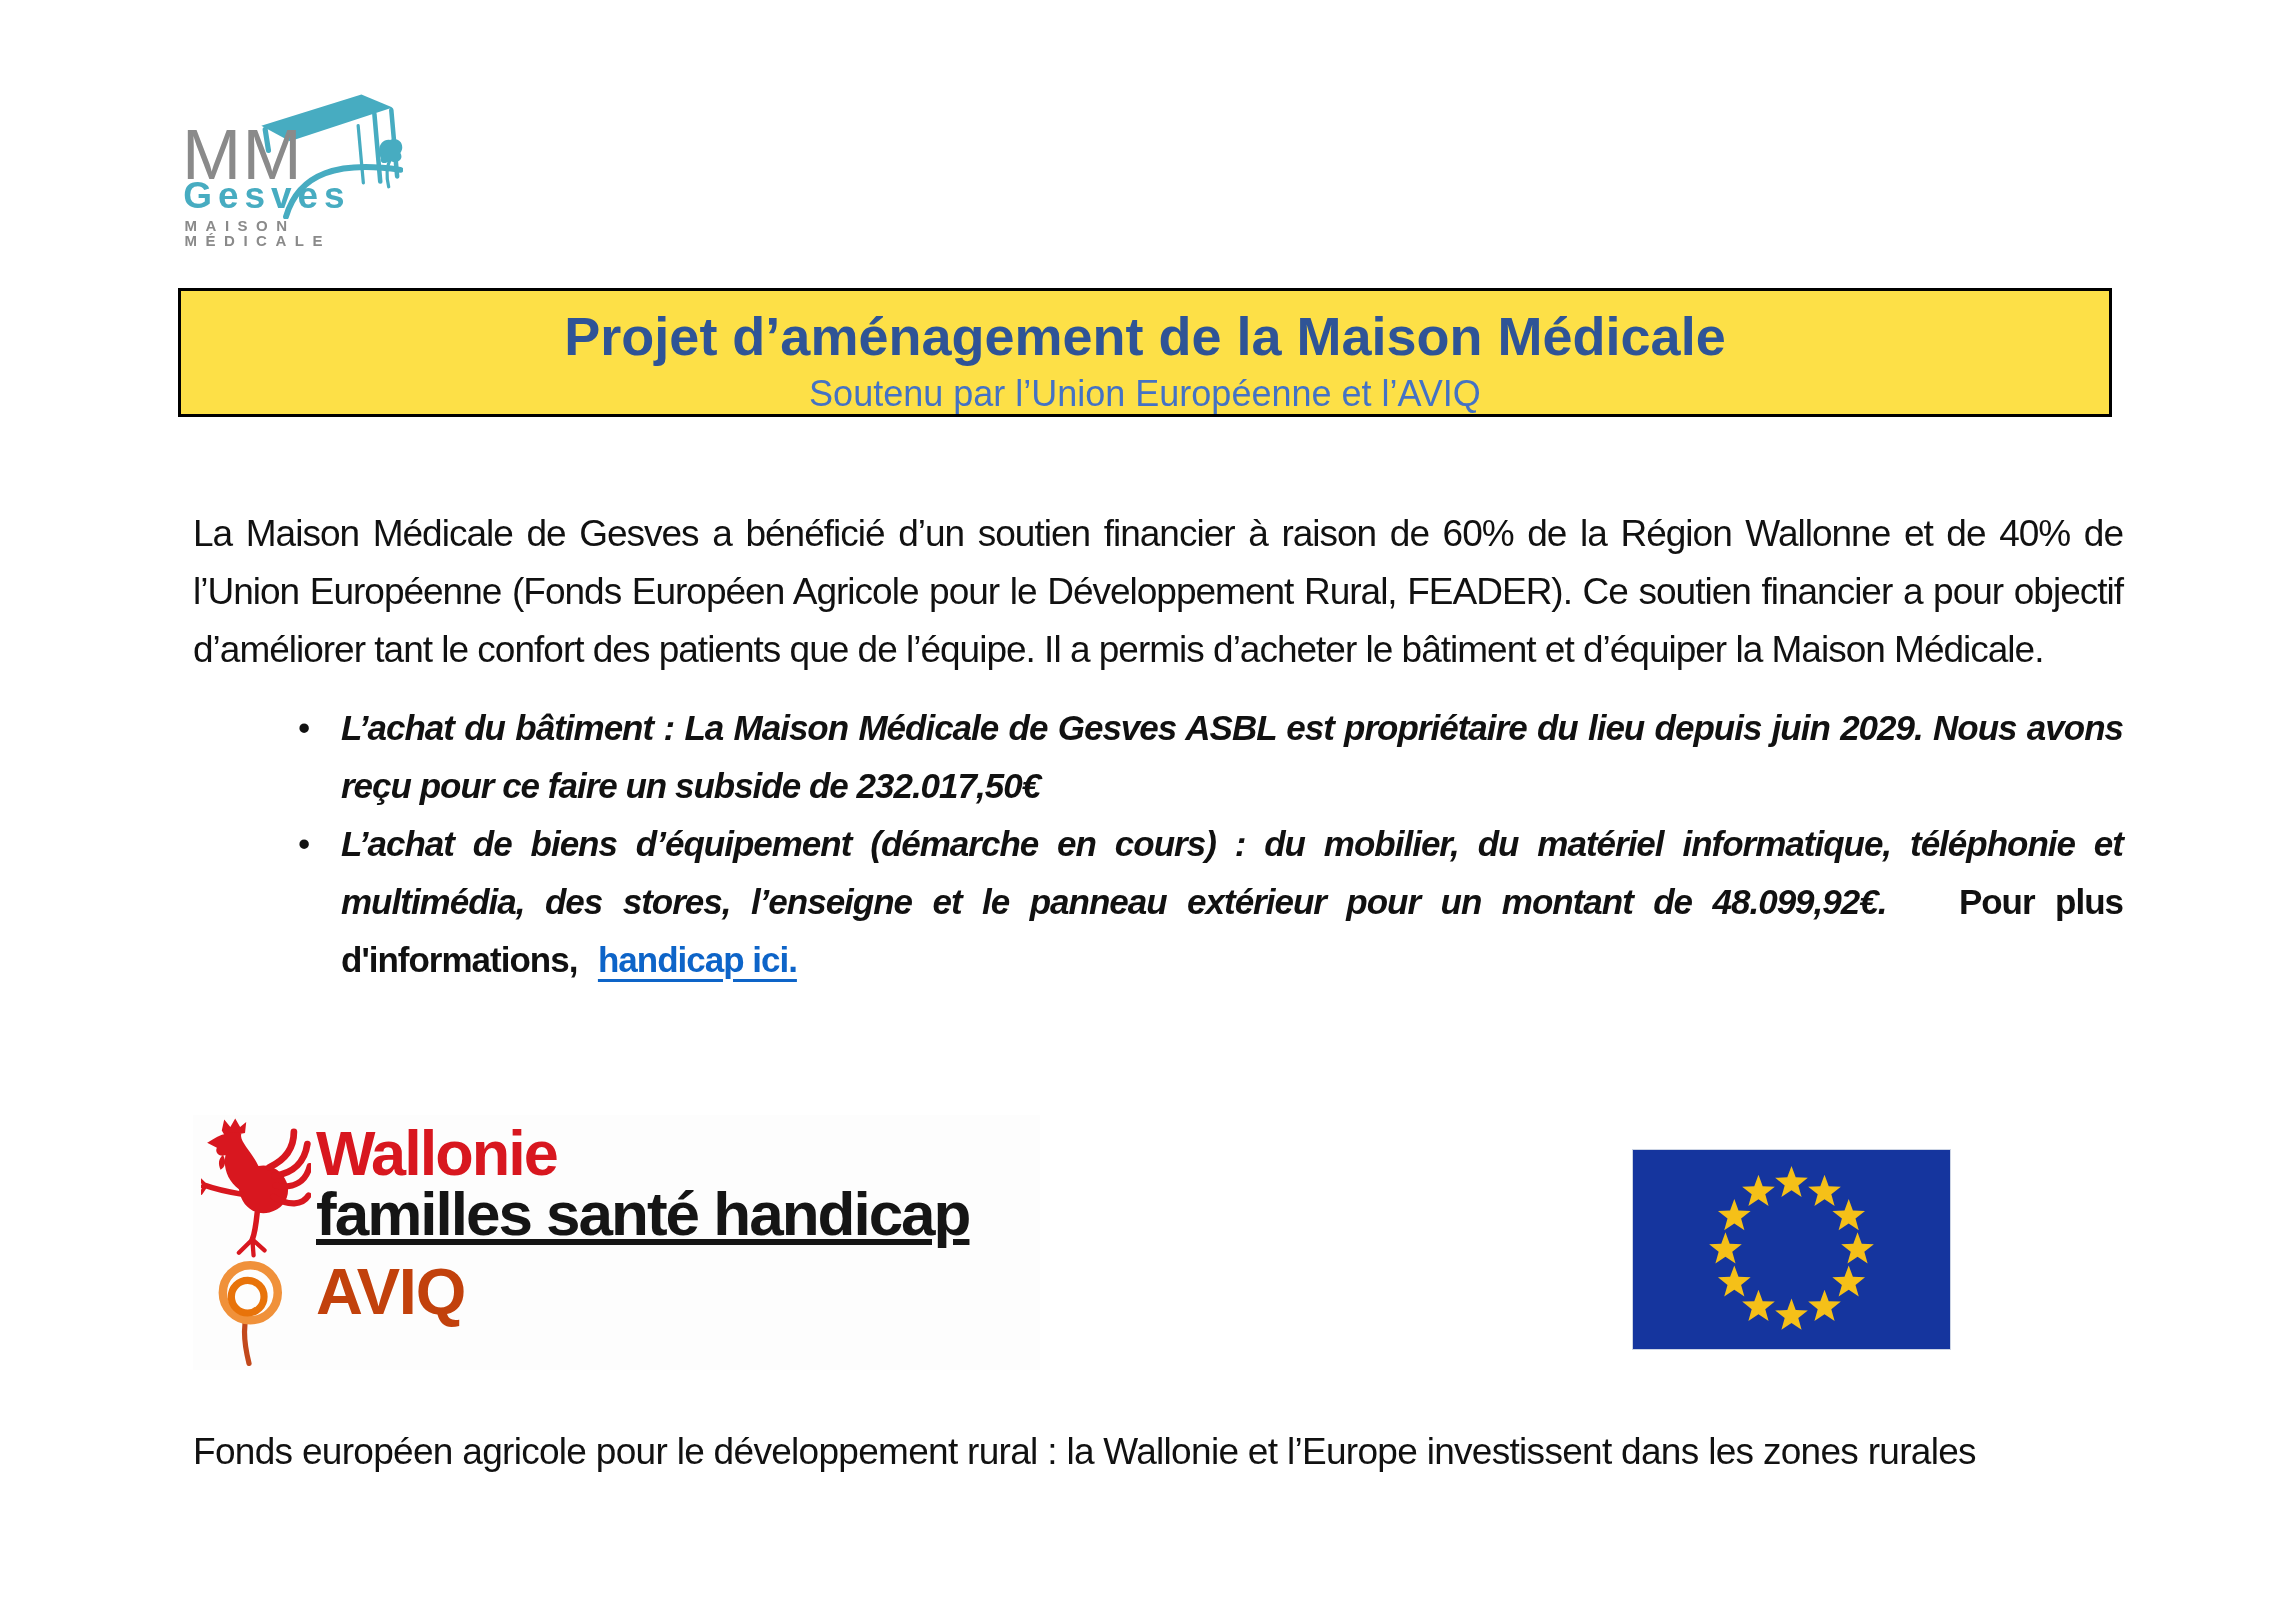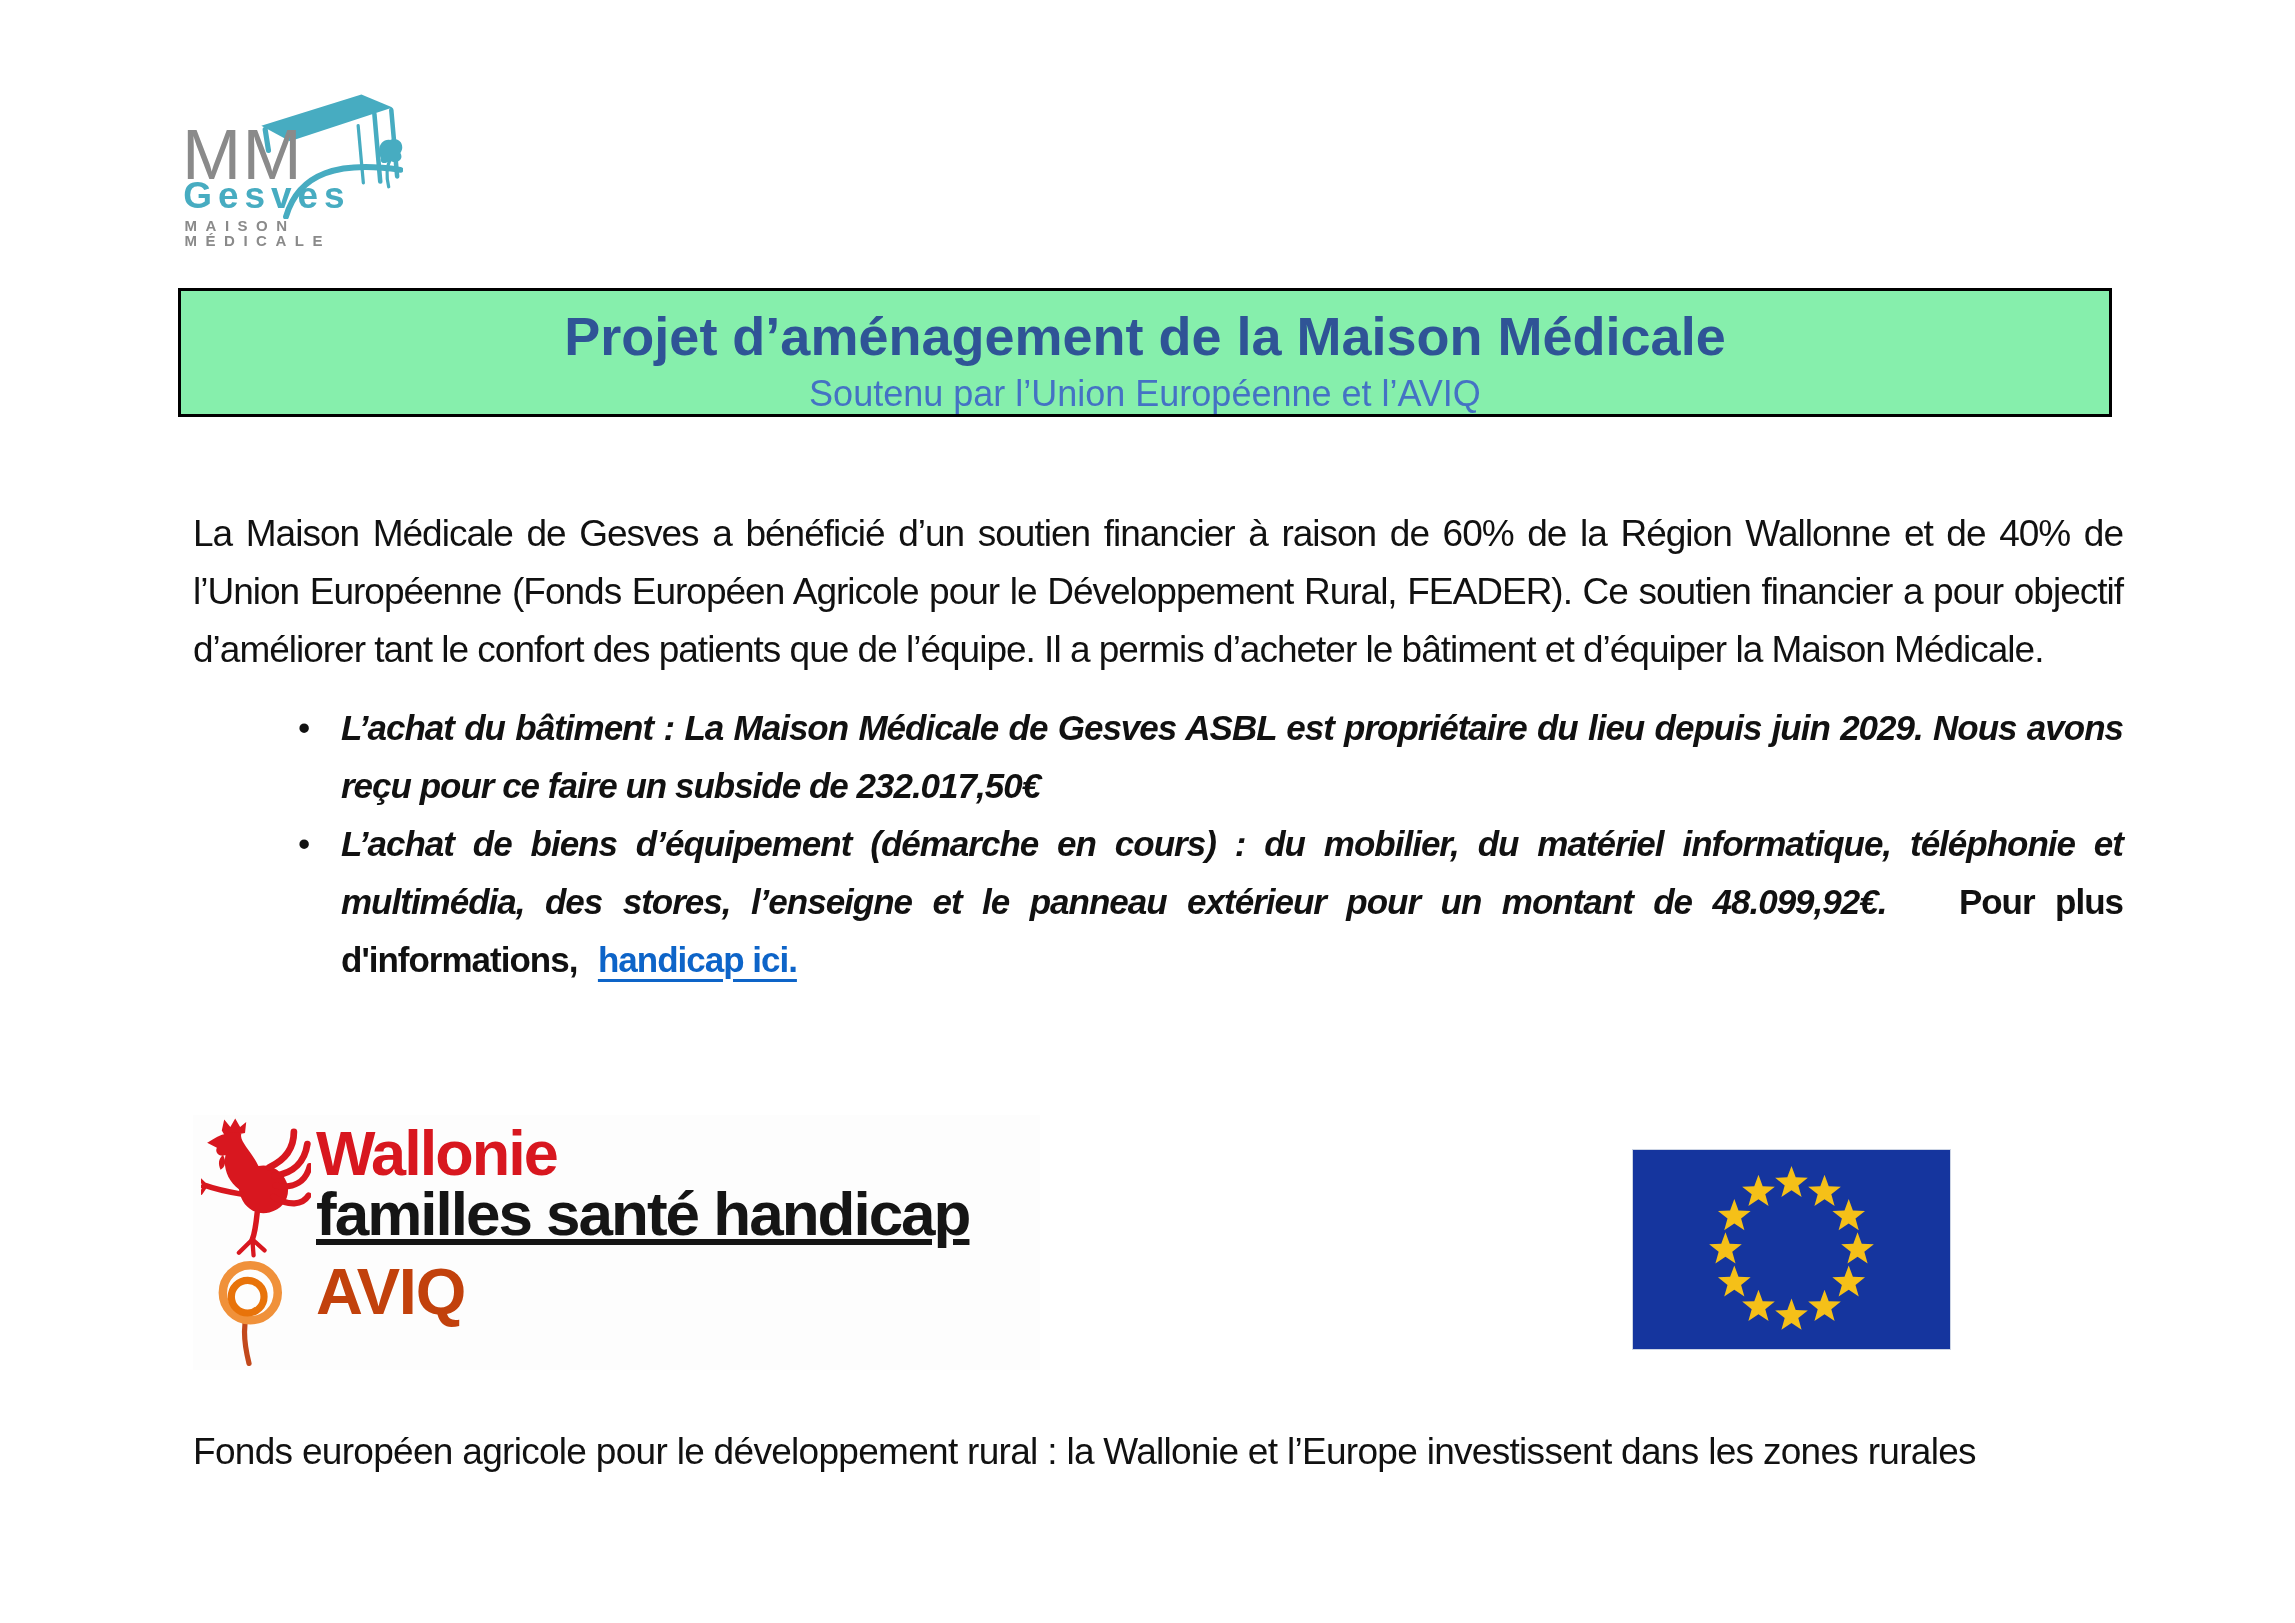--- a/index.html
+++ b/index.html
@@ -12,21 +12,21 @@
   .page{position:relative;width:2295px;height:1623px;background:#ffffff;overflow:hidden;}
 
   
   .mm-logo{position:absolute;left:182px;top:85px;width:222px;height:150px;}
   .mm-house{position:absolute;left:52px;top:0px;width:169px;height:134px;}
   .mm-initials{position:absolute;left:0px;top:34px;font-size:71px;line-height:1;color:var(--logo-gray);letter-spacing:1.3px;font-weight:400;}
   .mm-name{position:absolute;left:1.3px;top:92px;font-size:37px;line-height:1;color:var(--teal);letter-spacing:5.9px;font-weight:700;text-align:right;}
   .mm-tagline{position:absolute;left:2.6px;top:133px;font-size:15px;line-height:1;color:var(--logo-gray);letter-spacing:8.5px;font-weight:700;}
 
   
-  .title-box{position:absolute;left:178px;top:288px;width:1928px;height:123px;border:3.3px solid #000;text-align:center;background:#86efac;}
+  .title-box{position:absolute;left:178px;top:288px;width:1928px;height:123px;border:3.3px solid #000;text-align:center;background:#fde047;}
   .title-box .title{margin-top:13px;font-size:54px;line-height:64px;font-weight:600;color:var(--title-blue);}
   .title-box .subtitle{margin-top:5.2px;font-size:36px;line-height:41px;font-weight:400;color:var(--subtitle-blue);}
 
   
   .content{position:absolute;left:193px;top:505px;width:1930px;}
   .paragraph{margin:0 0 19.6px 0;font-size:37px;line-height:58px;letter-spacing:-1px;text-align:justify;}
   .bullet{display:flex;align-items:flex-start;}
   .bullet .dot{width:43px;margin-left:105px;font-size:35px;line-height:58px;flex:none;}
   .bullet .dot::before{content:"\2022";}
   .bullet .btext{flex:1;font-size:35px;line-height:58px;letter-spacing:-1px;text-align:justify;}

